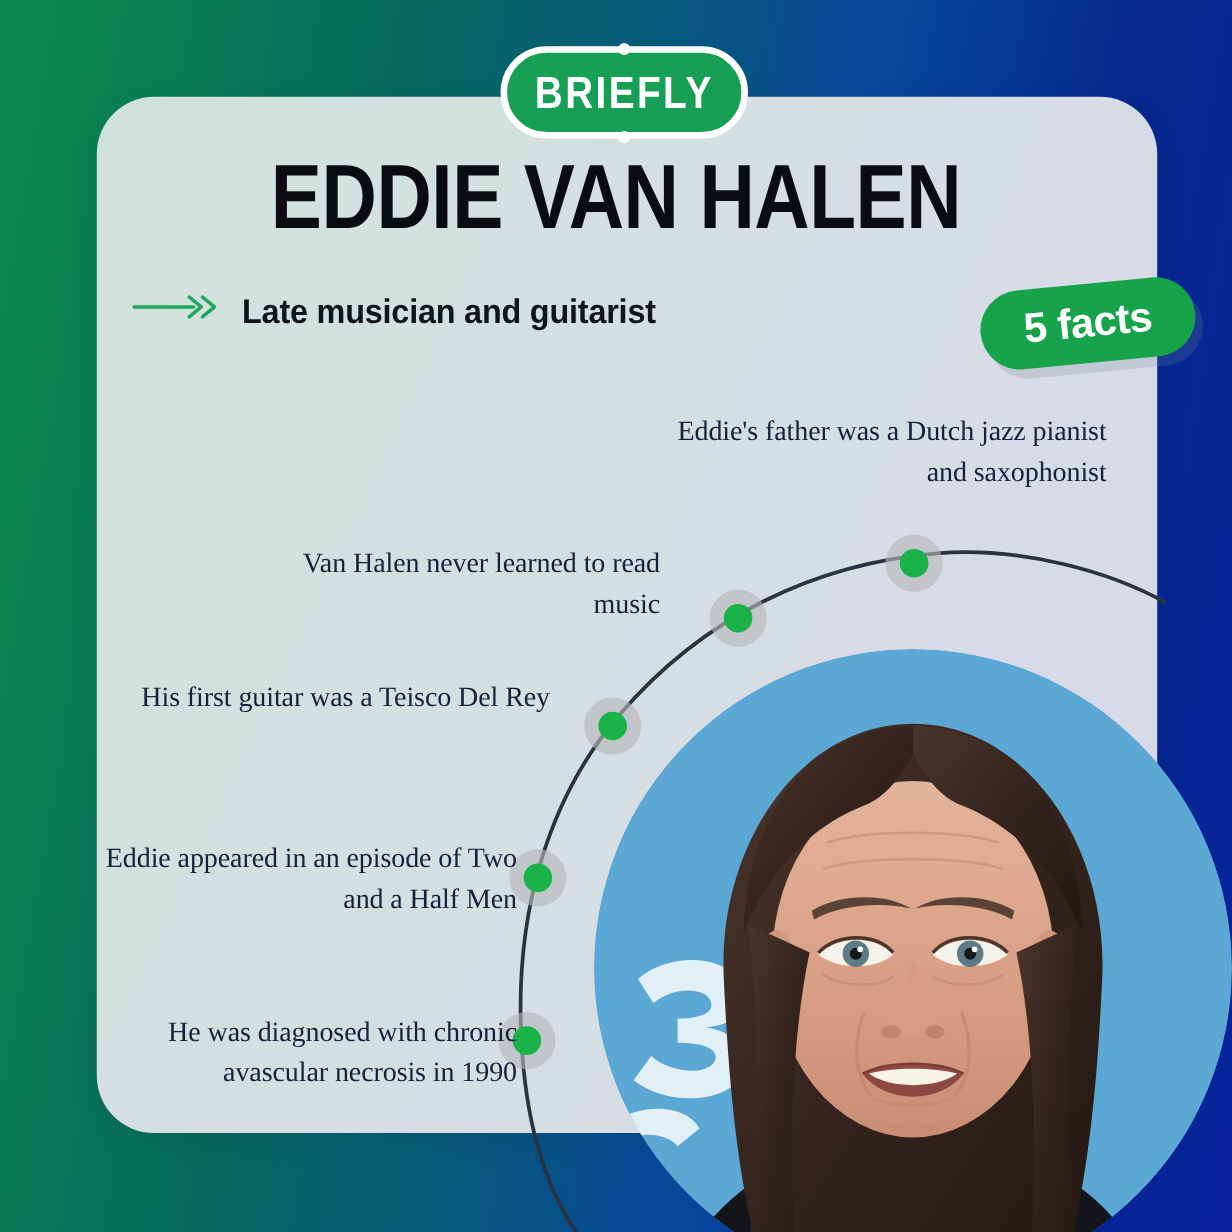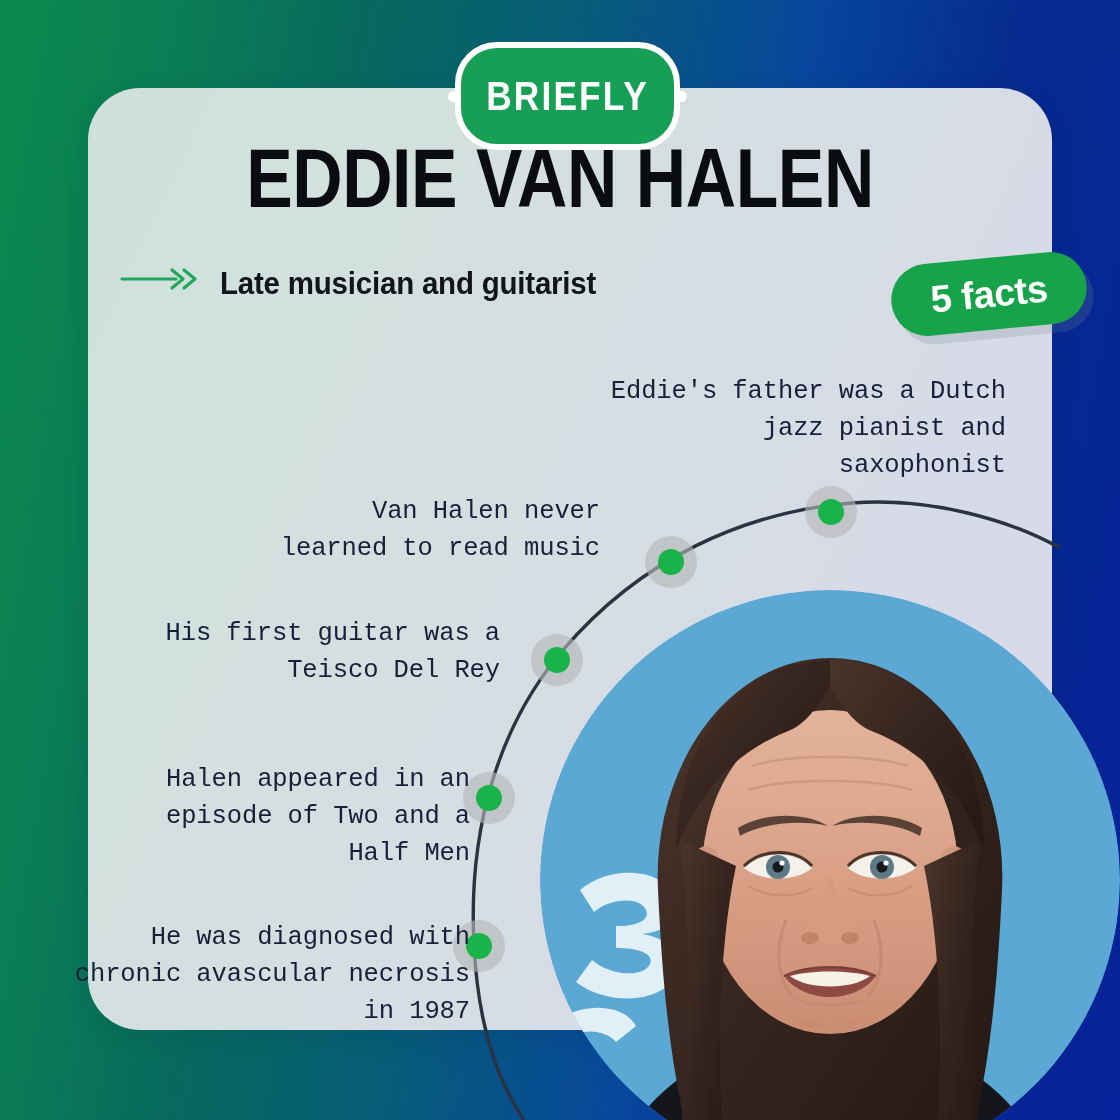--- a/index.html
+++ b/index.html
@@ -18,26 +18,27 @@
   
   #card{
     position:absolute;left:88px;top:88px;width:964px;height:942px;
     border-radius:52px;
     background:linear-gradient(115deg,#cfe1dc 0%,#d2e1dd 22%,#d6dde3 55%,#d7dae8 78%,#d8d9ea 100%);
     overflow:hidden;
   }
 
   
   #briefly{
-    position:absolute;left:455px;top:42px;width:225px;height:108px;
+    position:absolute;left:455px;top:42px;width:225px;height:84px;
     border-radius:42px;background:#17a055;
     border:6px solid #ffffff;
     box-sizing:border-box;
     display:flex;align-items:center;justify-content:center;gap:14px;
     z-index:40;
+    flex-direction:column;
   }
   #briefly .dot{width:11px;height:11px;border-radius:50%;background:#ffffff;flex:0 0 auto;}
   #briefly .word{
     color:#ffffff;font-size:41px;font-weight:700;letter-spacing:2.5px;
     font-family:"Liberation Sans Narrow","Liberation Sans",sans-serif;
     transform:scaleX(.86);line-height:1;
   }
 
   
   #title{
@@ -74,21 +75,21 @@
     font-family:"Liberation Sans","Liberation Sans Narrow",sans-serif;
   }
 
   
   #arc-layer{position:absolute;left:0;top:0;width:1120px;height:1120px;z-index:18;}
 
   
   .fact{
     position:absolute;text-align:right;color:#17203a;
     font-size:25.5px;line-height:1.45;font-weight:400;
-    font-family:Liberation Mono, monospace;
+    font-family:Liberation Serif, serif;
     z-index:22;letter-spacing:-0.1px;
   }
   #fact-0{right:114px;top:374px;width:400px;}
   #fact-1{right:520px;top:494px;width:340px;}
   #fact-2{right:620px;top:616px;width:400px;}
   #fact-3{right:650px;top:762px;width:380px;}
   #fact-4{right:650px;top:920px;width:400px;}
 
   
   #portrait{
@@ -158,22 +159,22 @@
     </g>
     <g>
       <circle cx="479" cy="946" r="26" fill="#b6b6b6" fill-opacity="0.62"></circle>
       <circle cx="479" cy="946" r="13" fill="#19b34a"></circle>
     </g>
   </svg>
 
   <div class="fact" id="fact-0">Eddie's father was a Dutch jazz pianist and saxophonist</div>
   <div class="fact" id="fact-2">His first guitar was a Teisco Del Rey</div>
   <div class="fact" id="fact-1">Van Halen never learned to read music</div>
-  <div class="fact" id="fact-3">Halen appeared in an episode of Two and a Half Men</div>
-  <div class="fact" id="fact-4">He was diagnosed with chronic avascular necrosis in 1987</div>
+  <div class="fact" id="fact-3">Eddie appeared in an episode of Two and a Half Men</div>
+  <div class="fact" id="fact-4">He was diagnosed with chronic avascular necrosis in 1990</div>
 
   <div id="portrait">
     <svg width="580" height="580" viewBox="0 0 580 580">
       <defs>
         <clipPath id="circ">
             <circle cx="290" cy="290" r="290"></circle>
           </clipPath>
         <linearGradient id="skin" x1="0" y1="0" x2="0" y2="1">
           <stop offset="0%" stop-color="#e3b39b"></stop>
           <stop offset="55%" stop-color="#d99f85"></stop>

